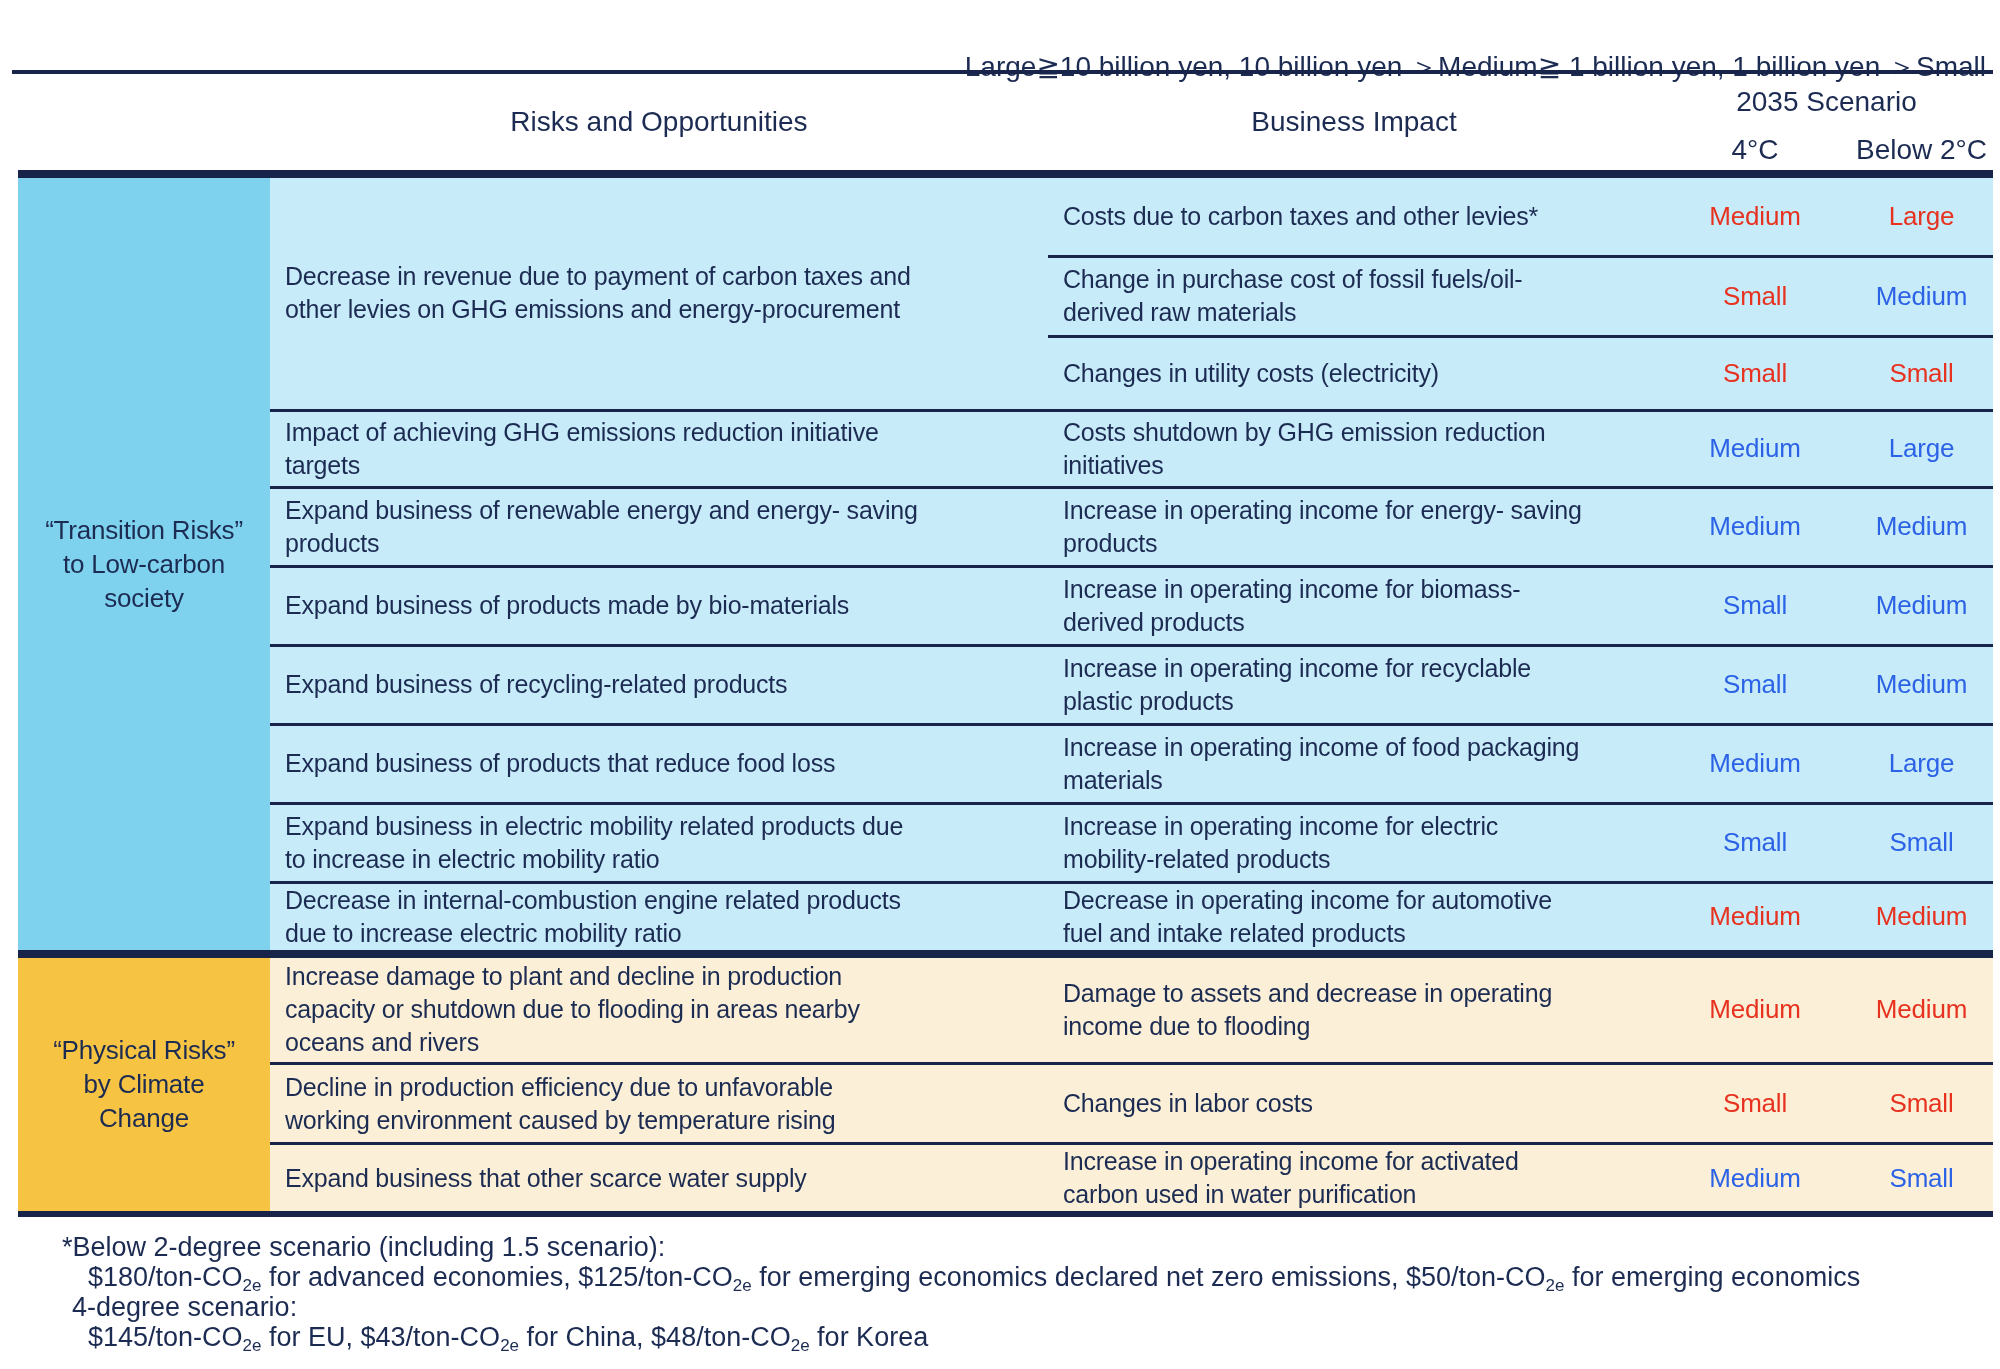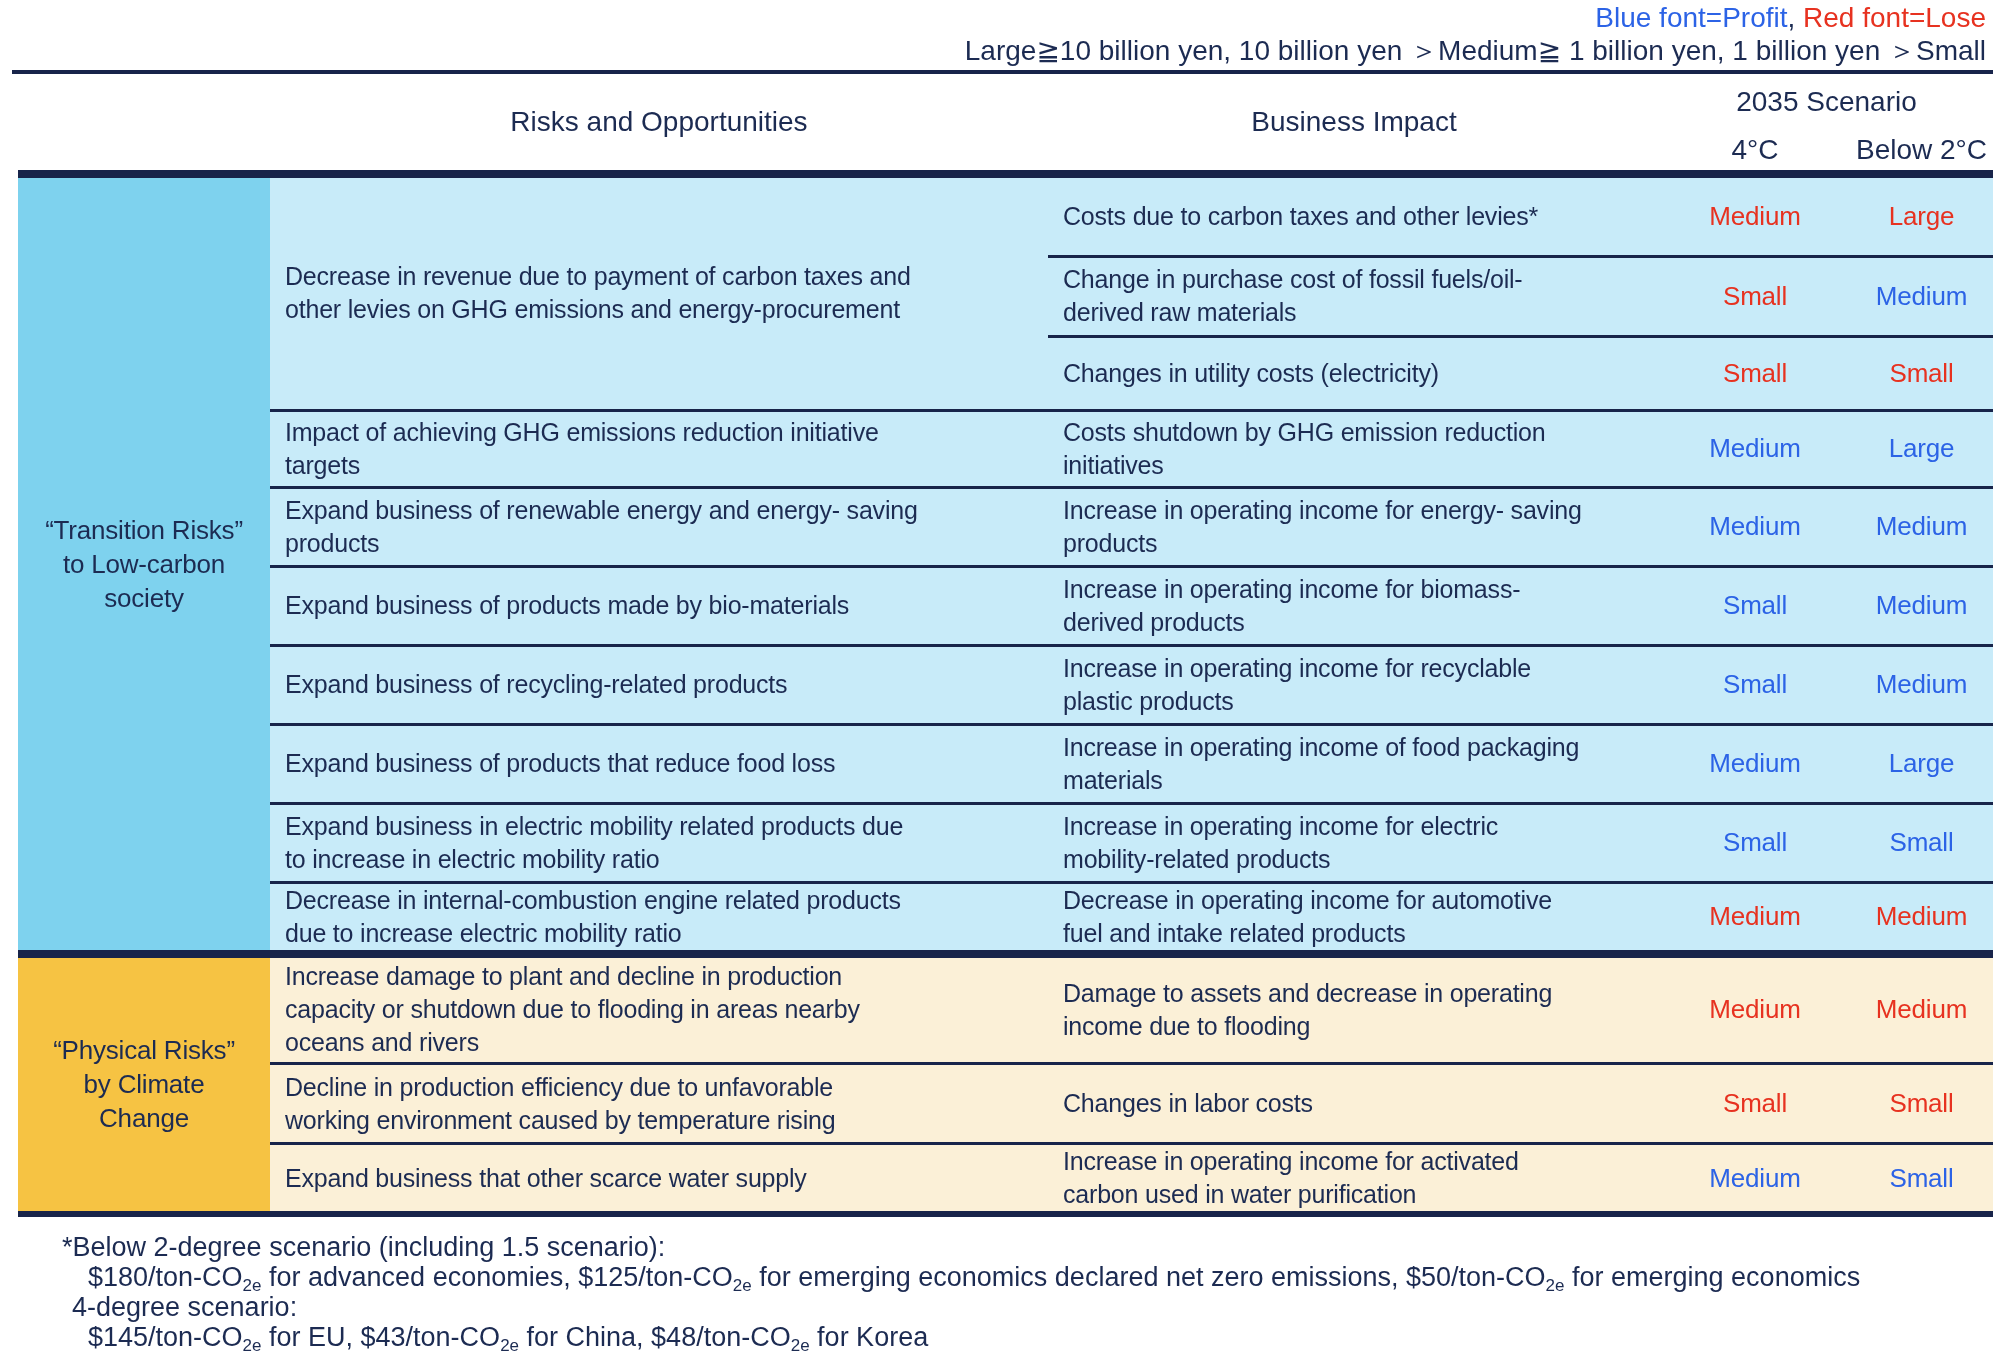--- a/index.html
+++ b/index.html
@@ -7,21 +7,21 @@
     --profit:#2c63e6; --lose:#e73220;
     --t-group:#7ed2ee; --t-row:#c8ebf9;
     --p-group:#f6c343; --p-row:#fbf0d7;
   }
   *{box-sizing:border-box; margin:0; padding:0;}
   body{background:#ffffff; font-family:"Liberation Sans", sans-serif; color:var(--navy);}
   #canvas{position:relative; width:2000px; height:1369px; background:#fff; overflow:hidden;}
 
   .legend-line{position:absolute; right:14px; text-align:right; font-size:28px; white-space:pre;}
   #legend1{top:2px;}
-  #legend2{top:32px; color:var(--navy);}
+  #legend2{top:48px; color:var(--navy);}
   .profit{color:var(--profit);}
   .lose{color:var(--lose);}
   .ink{color:var(--navy);}
 
   #header-rule{position:absolute; top:70px; left:12px; width:1981px; height:4px; background:var(--border);}
 
   table{position:absolute; top:74px; left:18px; width:1975px; border-collapse:collapse; table-layout:fixed;}
   col.c-group{width:252px;} col.c-risk{width:778px;} col.c-impact{width:612px;}
   col.c-s4{width:190px;} col.c-s2{width:143px;}
 
@@ -52,21 +52,20 @@
   #fn2{top:1262px; left:40px;}
   #fn3{top:1292px; left:24px;}
   #fn4{top:1322px; left:40px;}
   sub.unit{font-size:17px; vertical-align:-0.3em; letter-spacing:0;}
 </style>
 </head>
 <body>
 
 <div id="canvas">
 
-  <div id="legend1" class="legend-line"><span class="profit">Blue font=Profit</span><span class="ink">, </span><span class="lose">Red font=Lose</span></div>
   <div id="legend2" class="legend-line">Large≧10 billion yen, 10 billion yen ＞Medium≧ 1 billion yen, 1 billion yen ＞Small</div>
 
   <div id="header-rule"></div>
 
   <table>
     <colgroup>
       <col class="c-group">
         <col class="c-risk">
         <col class="c-impact">
         <col class="c-s4">

